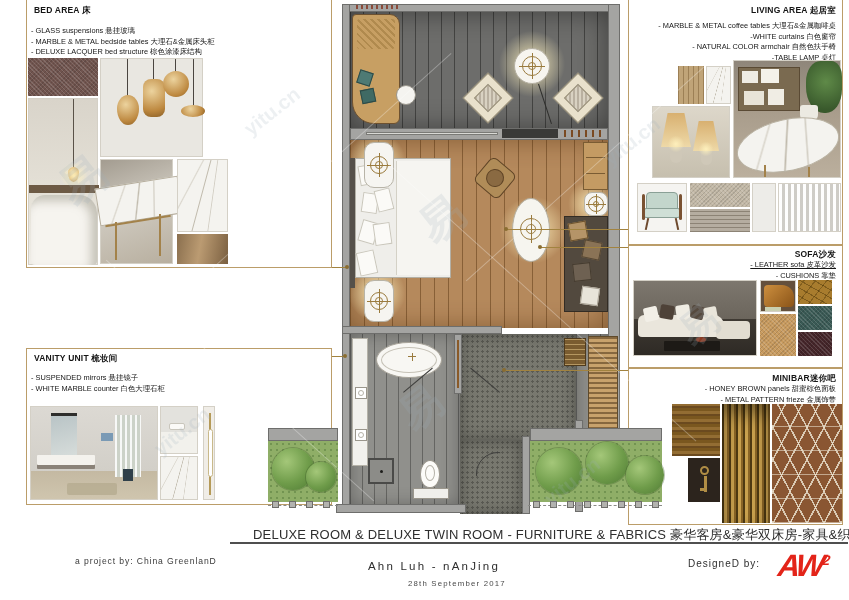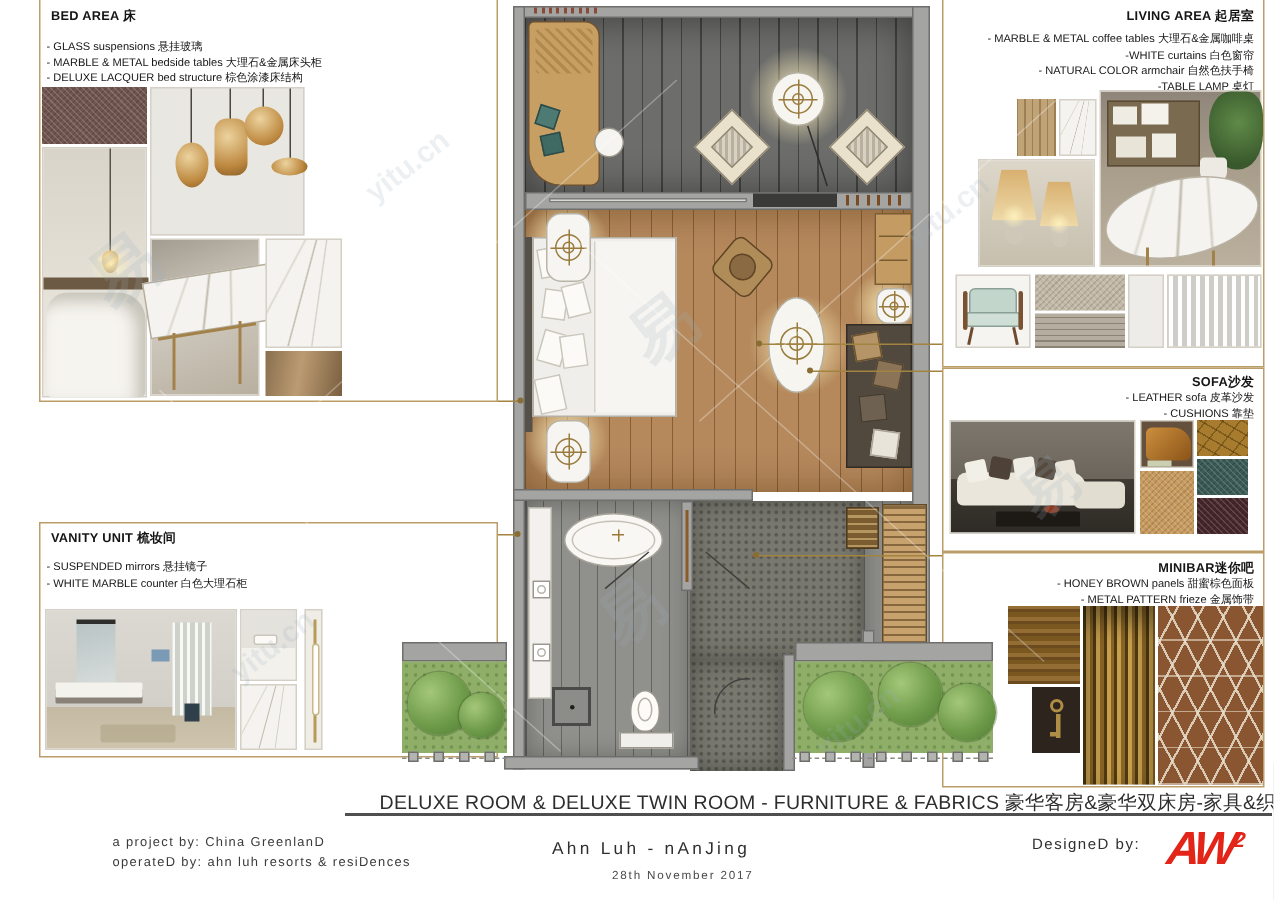--- a/index.html
+++ b/index.html
@@ -135,21 +135,21 @@
     <div class="abs" style="left:4px;top:10px;width:3px;height:26px;background:#7a5232;border-radius:2px;"></div>
     <div class="abs" style="left:41px;top:10px;width:3px;height:26px;background:#7a5232;border-radius:2px;"></div>
   </div>
   <div class="abs noise" style="left:690px;top:183px;width:60px;height:24px;background-color:#c2b8a6;"></div>
   <div class="abs" style="left:690px;top:209px;width:60px;height:23px;background-color:#b5ada0;background-image:repeating-linear-gradient(0deg,rgba(90,80,65,.45) 0 1px,transparent 1px 4px);"></div>
   <div class="abs ph" style="left:752px;top:183px;width:24px;height:49px;background:#edece8;"></div>
   <div class="abs ph" style="left:778px;top:183px;width:63px;height:49px;background-color:#e8e6e2;background-image:repeating-linear-gradient(90deg,rgba(255,255,255,.95) 0 3px,rgba(185,183,176,.55) 3px 6px);"></div>
 
   <div class="abs box" style="left:628px;top:245px;width:215px;height:123px;">
     <div class="abs sec-title right-text" style="right:6px;top:3px;">SOFA沙发</div>
-    <div class="abs bul right-text" style="right:6px;top:14px;">- LEATHER sofa 皮革沙发</div>
+    <div class="abs bul right-text" style="right:6px;top:14px;text-decoration:underline;">- LEATHER sofa 皮革沙发</div>
     <div class="abs bul right-text" style="right:6px;top:24.5px;">- CUSHIONS 靠垫</div>
   </div>
   <div class="abs ph" style="left:633px;top:280px;width:124px;height:76px;background:linear-gradient(180deg,#7d776e 0%,#6b655c 52%,#3f3a33 52%,#2e2a25 100%);">
     <div class="abs" style="left:4px;top:34px;width:86px;height:22px;background:#eae6dc;border-radius:6px 10px 4px 4px;"></div>
     <div class="abs" style="left:82px;top:40px;width:34px;height:18px;background:#e2ddd1;border-radius:4px;"></div>
     <div class="abs" style="left:10px;top:26px;width:14px;height:14px;background:#f2efe7;transform:rotate(-12deg);border-radius:2px;"></div>
     <div class="abs" style="left:26px;top:24px;width:14px;height:14px;background:#4e4238;transform:rotate(10deg);border-radius:2px;"></div>
     <div class="abs" style="left:42px;top:24px;width:14px;height:14px;background:#efece3;transform:rotate(-8deg);border-radius:2px;"></div>
     <div class="abs" style="left:57px;top:25px;width:13px;height:13px;background:#564a3e;transform:rotate(14deg);border-radius:2px;"></div>
     <div class="abs" style="left:70px;top:26px;width:13px;height:13px;background:#e9e5da;transform:rotate(-10deg);border-radius:2px;"></div>
@@ -351,23 +351,22 @@
   <div class="abs ldot" style="left:504px;top:227px;"></div>
   <div class="abs lead" style="left:540px;top:247px;width:88px;"></div>
   <div class="abs ldot" style="left:538px;top:245px;"></div>
   <div class="abs lead" style="left:504px;top:370px;width:124px;"></div>
   <div class="abs ldot" style="left:502px;top:368px;"></div>
 
   <div class="abs board-title" style="left:253px;top:526px;">DELUXE ROOM &amp; DELUXE TWIN ROOM - FURNITURE &amp; FABRICS 豪华客房&amp;豪华双床房-家具&amp;织物</div>
   <div class="abs rule" style="left:230px;top:542px;width:618px;height:2px;"></div>
 
   <div class="abs credit" style="left:75px;top:555px;">a project by: China GreenlanD</div>
-  <div class="abs credit" style="left:75px;top:568px;">operateD by: ahn luh resorts &amp; resiDences</div>
   <div class="abs hotel" style="left:368px;top:560px;">Ahn Luh - nAnJing</div>
-  <div class="abs date" style="left:408px;top:579px;">28th November 2017</div>
+  <div class="abs date" style="left:408px;top:579px;">28th September 2017</div>
   <div class="abs designed" style="left:688px;top:558px;text-align:center;">DesigneD by:</div>
   <div class="abs logo" style="left:778px;top:548px;"><span>AW</span><sup>2</sup></div>
 
   <div class="abs wm" style="left:60px;top:150px;font-size:46px;transform:rotate(-38deg);">易</div>
   <div class="abs wm" style="left:240px;top:100px;font-size:20px;transform:rotate(-38deg);">yitu.cn</div>
   <div class="abs wm" style="left:420px;top:190px;font-size:44px;transform:rotate(-38deg);">易</div>
   <div class="abs wm" style="left:600px;top:130px;font-size:20px;transform:rotate(-38deg);">yitu.cn</div>
   <div class="abs wm" style="left:150px;top:420px;font-size:20px;transform:rotate(-38deg);">yitu.cn</div>
   <div class="abs wm" style="left:400px;top:380px;font-size:42px;transform:rotate(-38deg);">易</div>
   <div class="abs wm" style="left:680px;top:300px;font-size:38px;transform:rotate(-38deg);">易</div>

